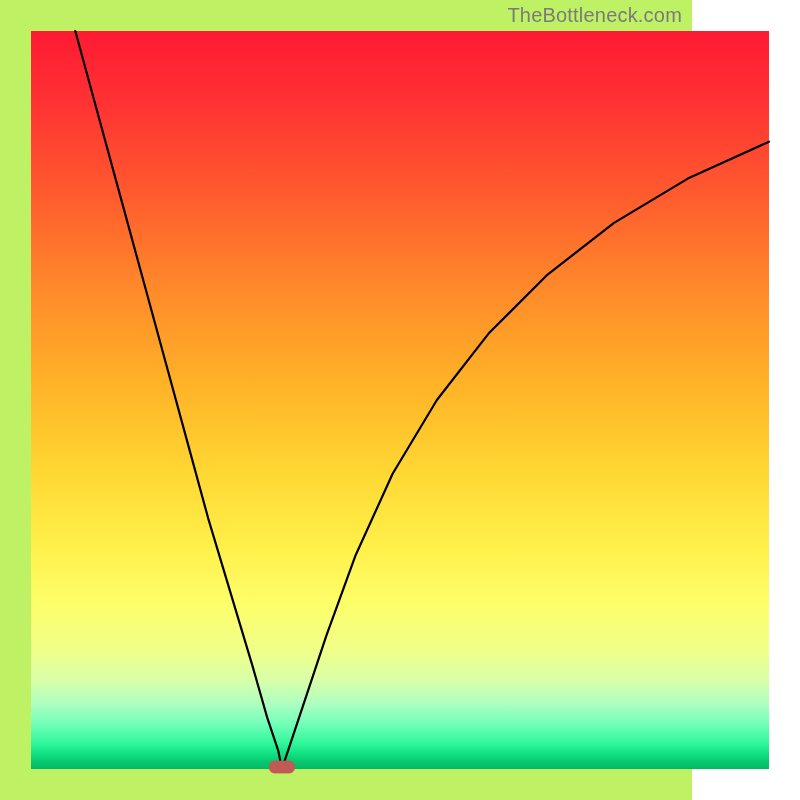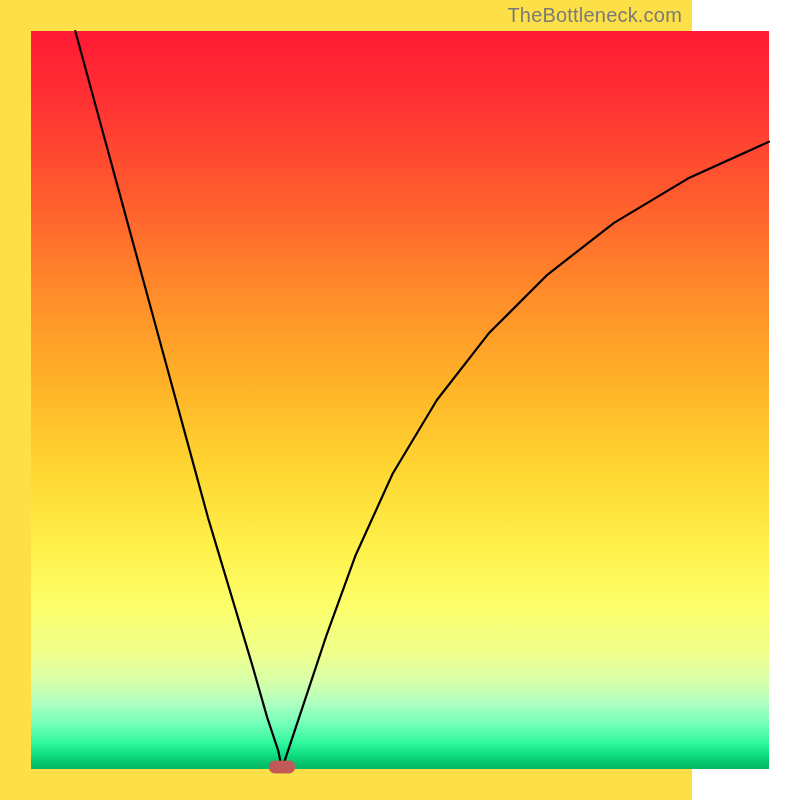--- a/index.html
+++ b/index.html
@@ -8,21 +8,21 @@
     width: 800px;
     height: 800px;
     background: #ffffff;
     overflow: hidden;
     font-family: Arial, Helvetica, sans-serif;
   }
   .container {
     position: relative;
     width: 692px;
     height: 800px;
-    background: #fde047;
+    background: #bef264;
   }
   .plot-area {
     position: absolute;
     left: 31px;
     top: 31px;
     width: 738px;
     height: 738px;
     
   }
   .gradient {

